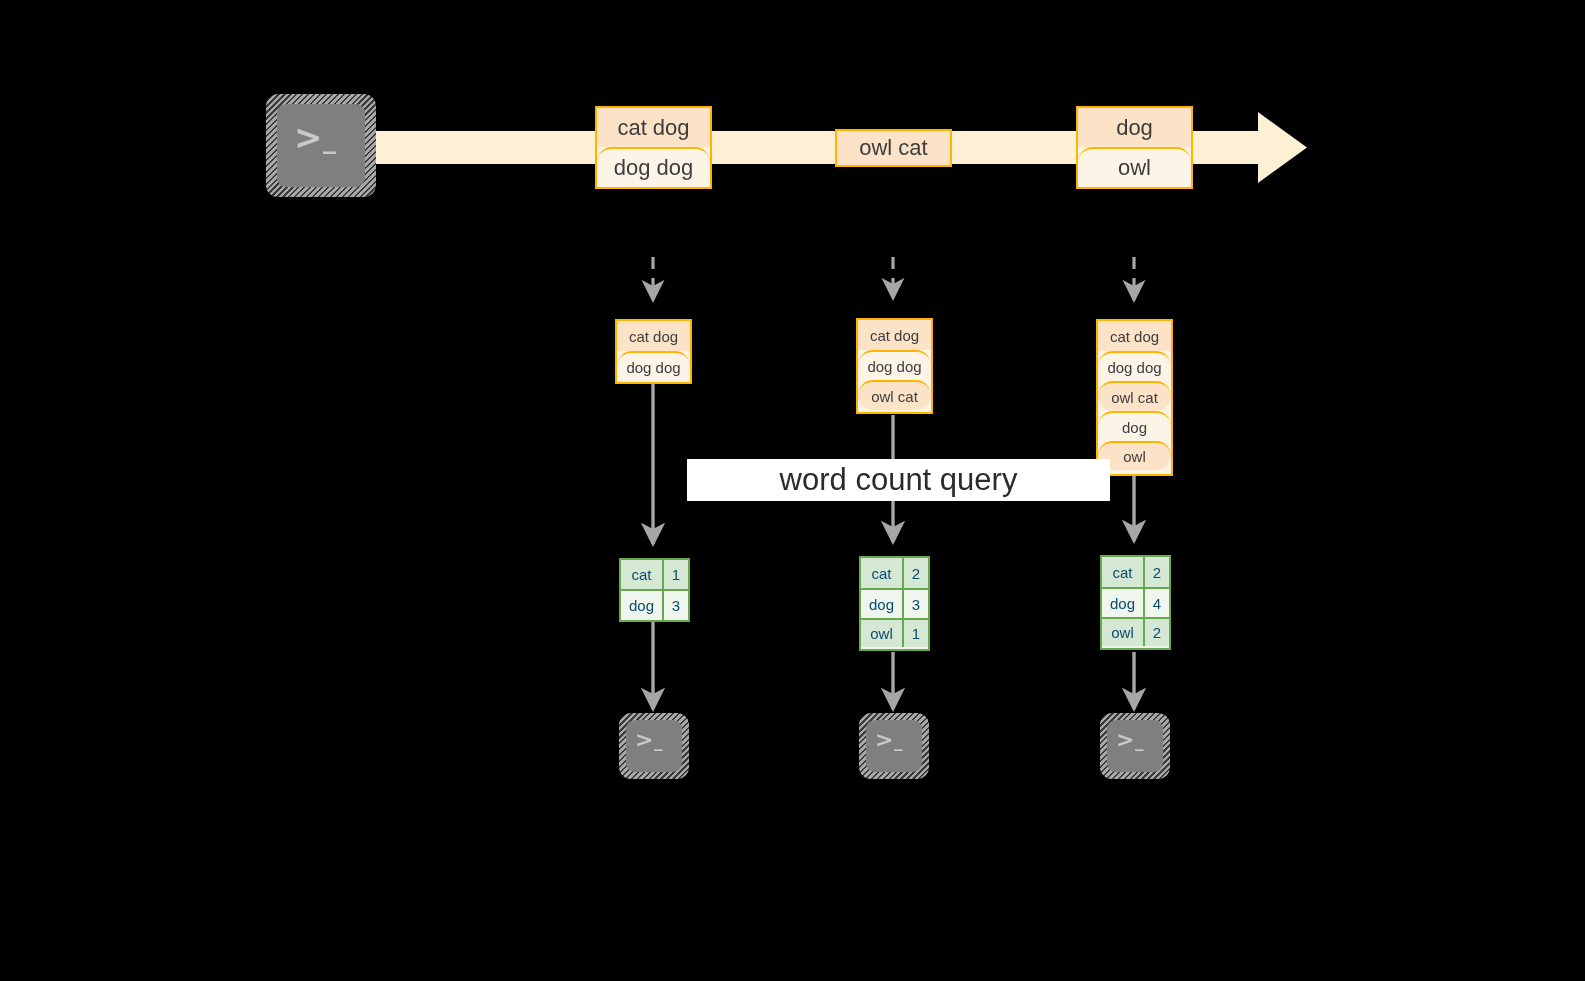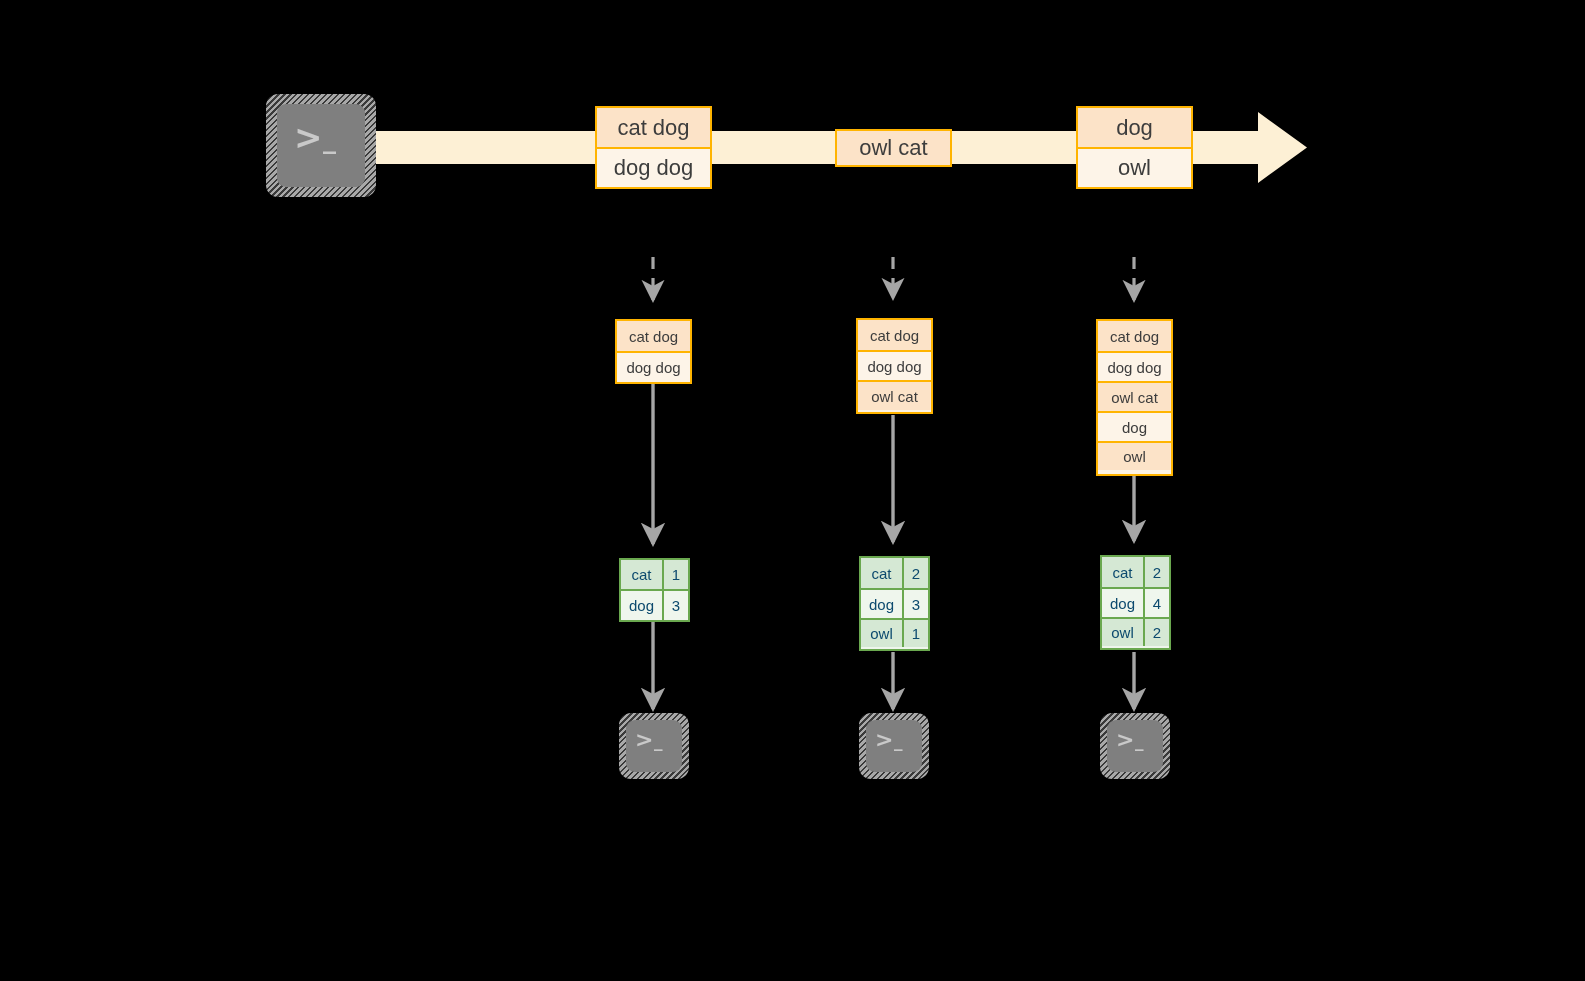--- a/index.html
+++ b/index.html
@@ -62,21 +62,21 @@
     box-sizing: border-box;
     display: flex;
     align-items: center;
     justify-content: center;
     color: #3d3d3d;
     white-space: nowrap;
     overflow: hidden;
   }
   .msgbox .row.shade-a { background: #fce3c8; }
   .msgbox .row.shade-b { background: #fdf4e8; }
-  .msgbox .row + .row { border-top: 2px solid #ffb400; }
+  .msgbox .row + .row { border-top: 2px solid #ffb400; border-radius: 15px; }
 
   
   .greentable {
     position: absolute;
     box-sizing: border-box;
     border: 2px solid #6aa84f;
     background: #eef5ec;
   }
   .greentable .grow {
     box-sizing: border-box;
@@ -176,20 +176,21 @@
   </div>
 
   <div class="msgbox" style="left:1096px; top:319px; width:77px; height:157px;">
     <div class="row shade-a" style="height:30px; font-size:15px;">cat dog</div>
     <div class="row shade-b" style="height:30px; font-size:15px;">dog dog</div>
     <div class="row shade-a" style="height:30px; font-size:15px;">owl cat</div>
     <div class="row shade-b" style="height:30px; font-size:15px;">dog</div>
     <div class="row shade-a" style="height:29px; font-size:15px;">owl</div>
   </div>
 
+  <div class="querylabel" style="left:687px; top:459px; width:423px; height:42px; font-size:31px;">word count query</div>
 
   <div class="greentable" style="left:619px; top:558px; width:71px; height:64px;">
     <div class="grow shade-a" style="height:29px;">
       <div class="gcell k" style="width:43px; font-size:15px;">cat</div>
       <div class="gcell v" style="width:24px; font-size:15px;">1</div>
     </div>
     <div class="grow shade-b" style="height:31px;">
       <div class="gcell k" style="width:43px; font-size:15px;">dog</div>
       <div class="gcell v" style="width:24px; font-size:15px;">3</div>
     </div>

